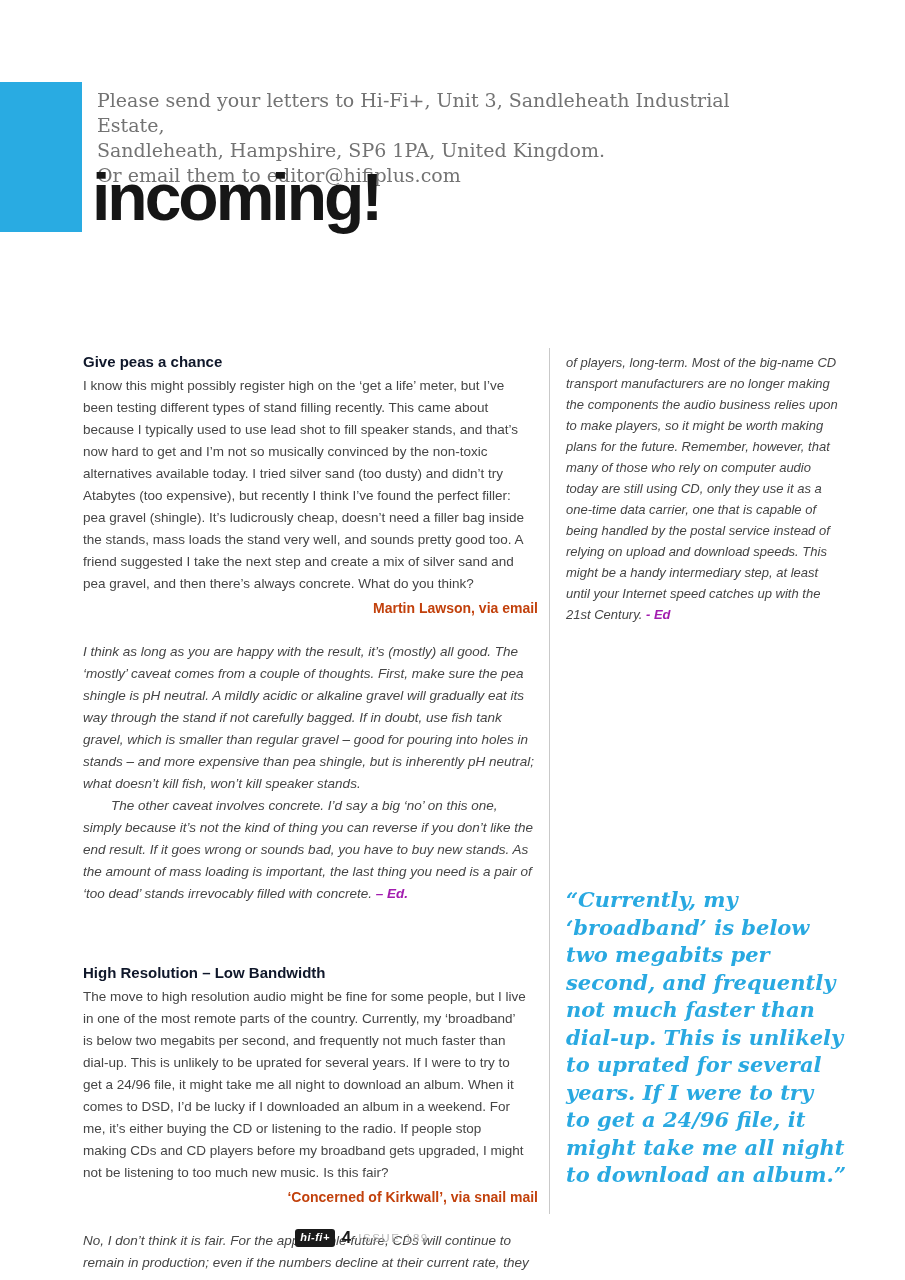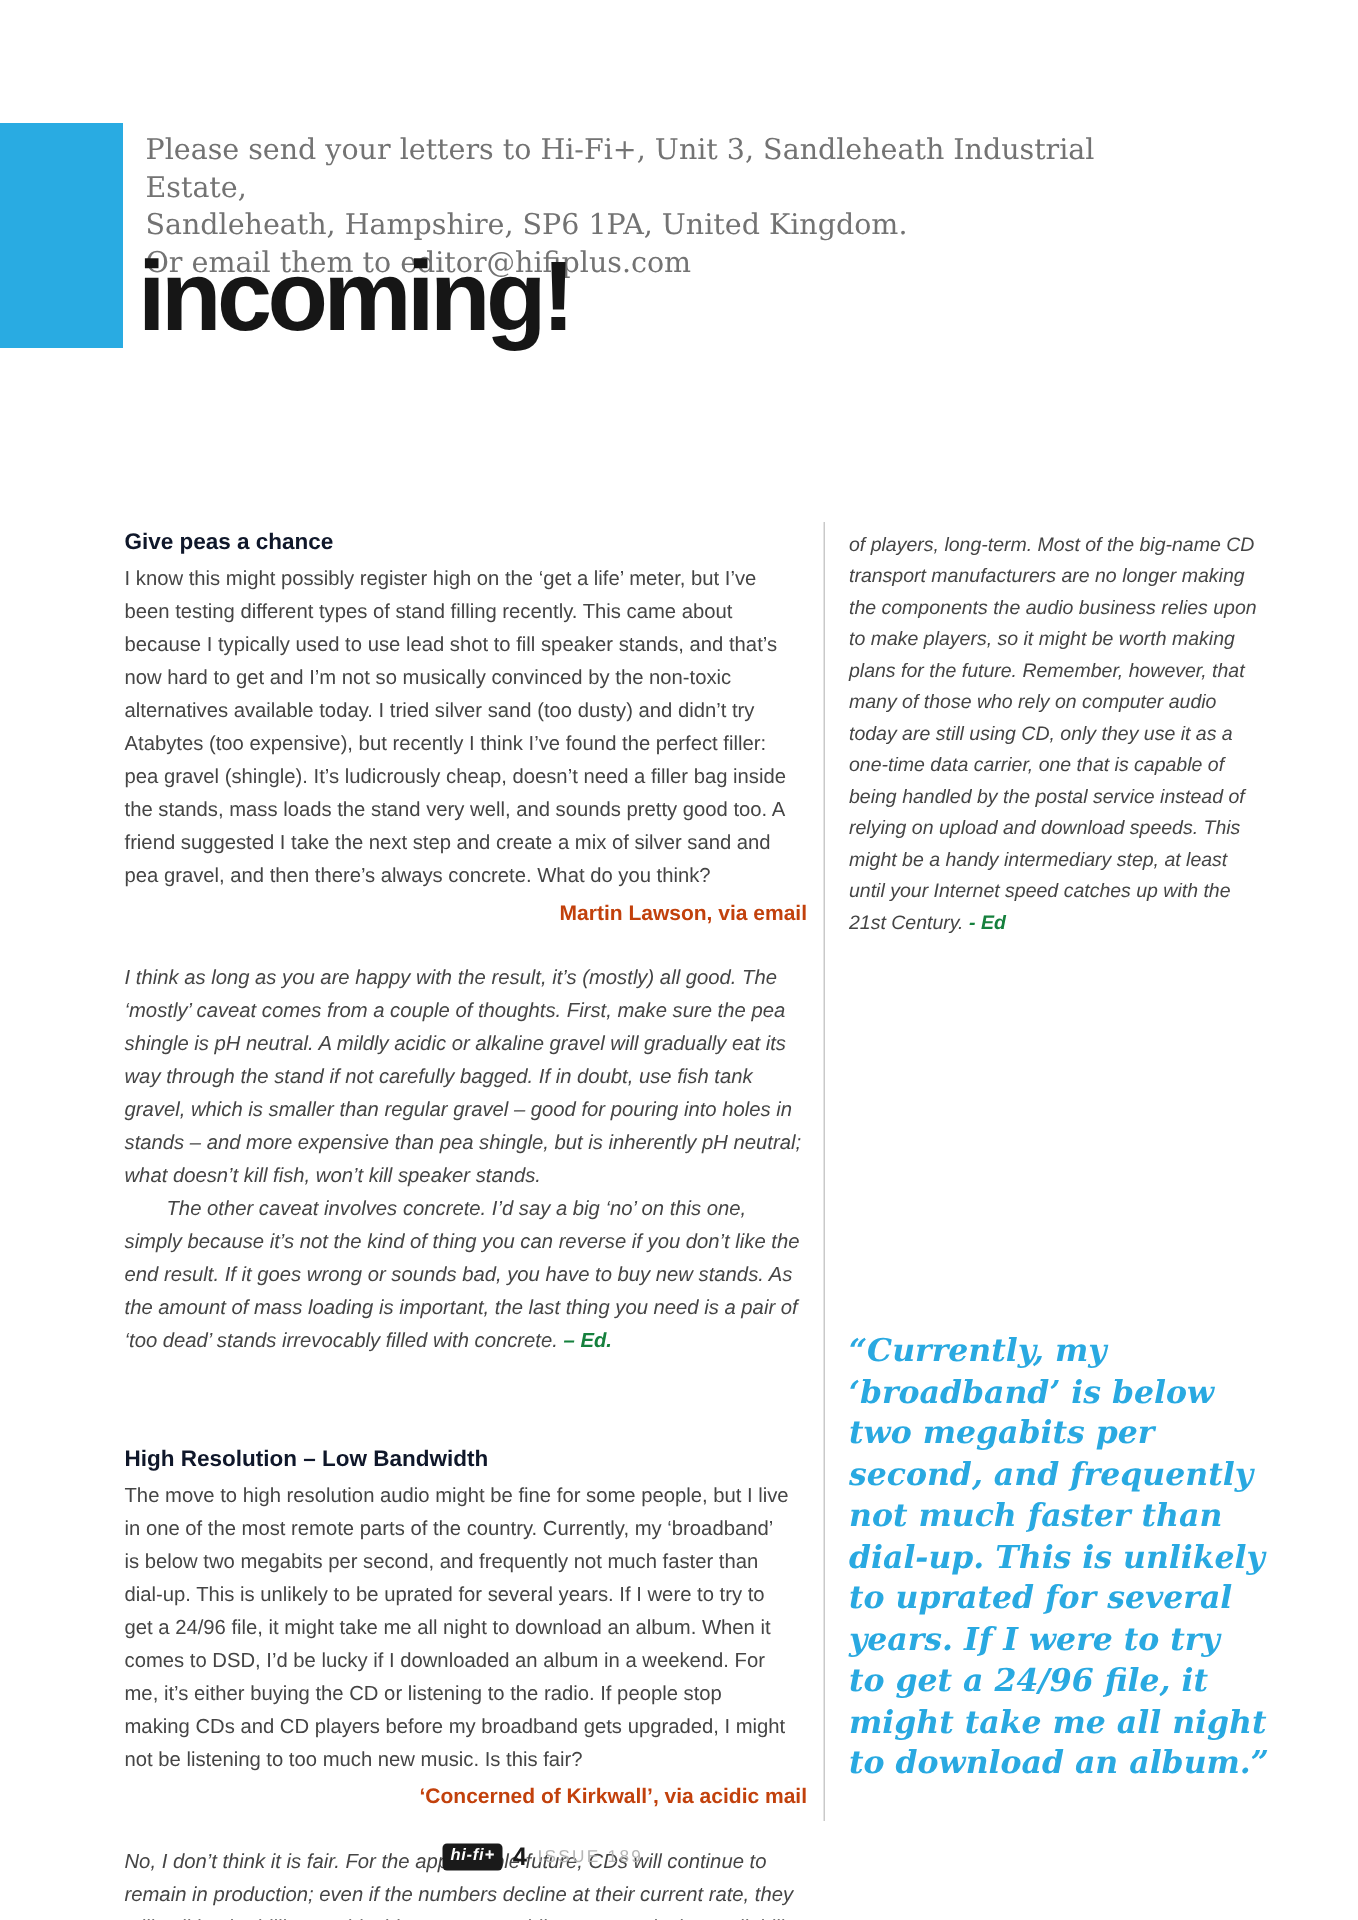--- a/index.html
+++ b/index.html
@@ -99,21 +99,21 @@
   .reply {
     font-style: italic;
     margin: 22px 0 0 0;
   }
   .reply.follow {
     margin: 0;
     text-indent: 28px;
   }
   .sig-inline {
     font-weight: bold;
-    color: #15803d;
+    color: #a21caf;
   }
 
   
   .pull-quote {
     position: absolute;
     left: 566px;
     top: 886px;
     width: 330px;
     font-family: "DejaVu Serif", "Liberation Serif", serif;
     font-style: italic;
@@ -171,21 +171,21 @@
   <div class="col-left">
 
     <h2 class="letter-heading">Give peas a chance</h2>
     <p class="letter-body">I know this might possibly register high on the ‘get a life’ meter, but I’ve been testing different types of stand filling recently. This came about because I typically used to use lead shot to fill speaker stands, and that’s now hard to get and I’m not so musically convinced by the non-toxic alternatives available today. I tried silver sand (too dusty) and didn’t try Atabytes (too expensive), but recently I think I’ve found the perfect filler: pea gravel (shingle). It’s ludicrously cheap, doesn’t need a filler bag inside the stands, mass loads the stand very well, and sounds pretty good too. A friend suggested I take the next step and create a mix of silver sand and pea gravel, and then there’s always concrete. What do you think?</p>
     <p class="letter-signature">Martin Lawson, via email</p>
     <p class="reply">I think as long as you are happy with the result, it’s (mostly) all good. The ‘mostly’ caveat comes from a couple of thoughts. First, make sure the pea shingle is pH neutral. A mildly acidic or alkaline gravel will gradually eat its way through the stand if not carefully bagged. If in doubt, use fish tank gravel, which is smaller than regular gravel – good for pouring into holes in stands – and more expensive than pea shingle, but is inherently pH neutral; what doesn’t kill fish, won’t kill speaker stands.</p>
     <p class="reply follow"><span>The other caveat involves concrete. I’d say a big ‘no’ on this one, simply because it’s not the kind of thing you can reverse if you don’t like the end result. If it goes wrong or sounds bad, you have to buy new stands. As the amount of mass loading is important, the last thing you need is a pair of ‘too dead’ stands irrevocably filled with concrete.</span> <b class="sig-inline">– Ed.</b></p>
 
     <h2 class="letter-heading second">High Resolution – Low Bandwidth</h2>
     <p class="letter-body">The move to high resolution audio might be fine for some people, but I live in one of the most remote parts of the country. Currently, my ‘broadband’ is below two megabits per second, and frequently not much faster than dial-up. This is unlikely to be uprated for several years. If I were to try to get a 24/96 file, it might take me all night to download an album. When it comes to DSD, I’d be lucky if I downloaded an album in a weekend. For me, it’s either buying the CD or listening to the radio. If people stop making CDs and CD players before my broadband gets upgraded, I might not be listening to too much new music. Is this fair?</p>
-    <p class="letter-signature">‘Concerned of Kirkwall’, via acidic mail</p>
+    <p class="letter-signature">‘Concerned of Kirkwall’, via snail mail</p>
     <p class="reply">No, I don’t think it is fair. For the appreciable future, CDs will continue to remain in production; even if the numbers decline at their current rate, they still sell by the billion world-wide. A more troubling concern is the availability</p>
   </div>
 
   <div class="col-divider"></div>
 
   <div class="col-right">
     <p style="margin:0"><span>of players, long-term. Most of the big-name CD transport manufacturers are no longer making the components the audio business relies upon to make players, so it might be worth making plans for the future. Remember, however, that many of those who rely on computer audio today are still using CD, only they use it as a one-time data carrier, one that is capable of being handled by the postal service instead of relying on upload and download speeds. This might be a handy intermediary step, at least until your Internet speed catches up with the 21st Century.</span> <b class="sig-inline">- Ed</b></p>
   </div>
 
   <div class="pull-quote">“Currently, my

